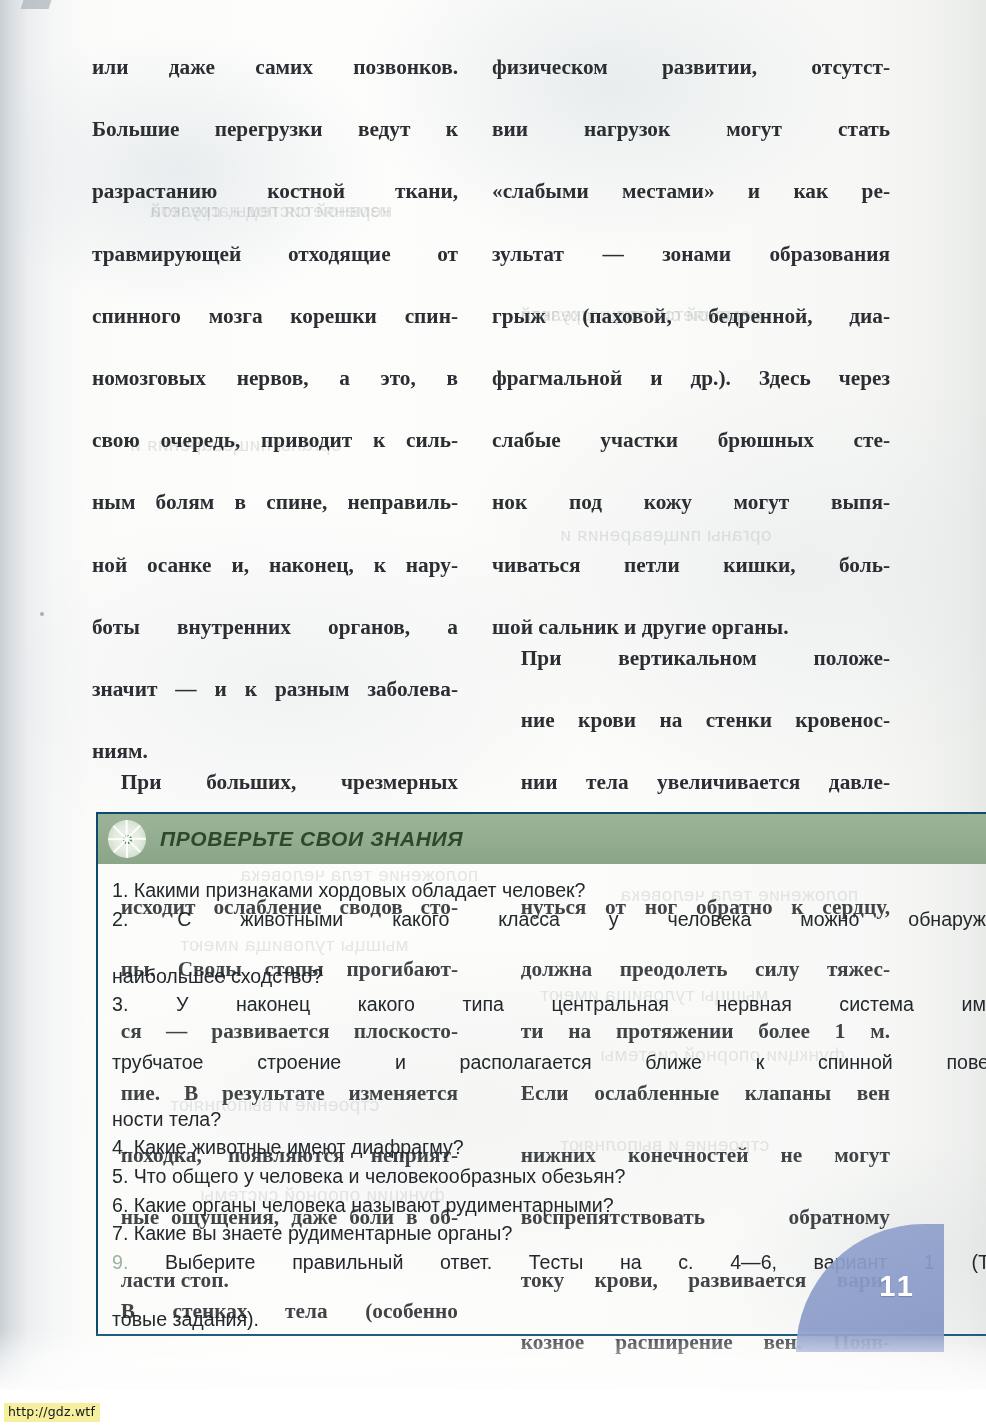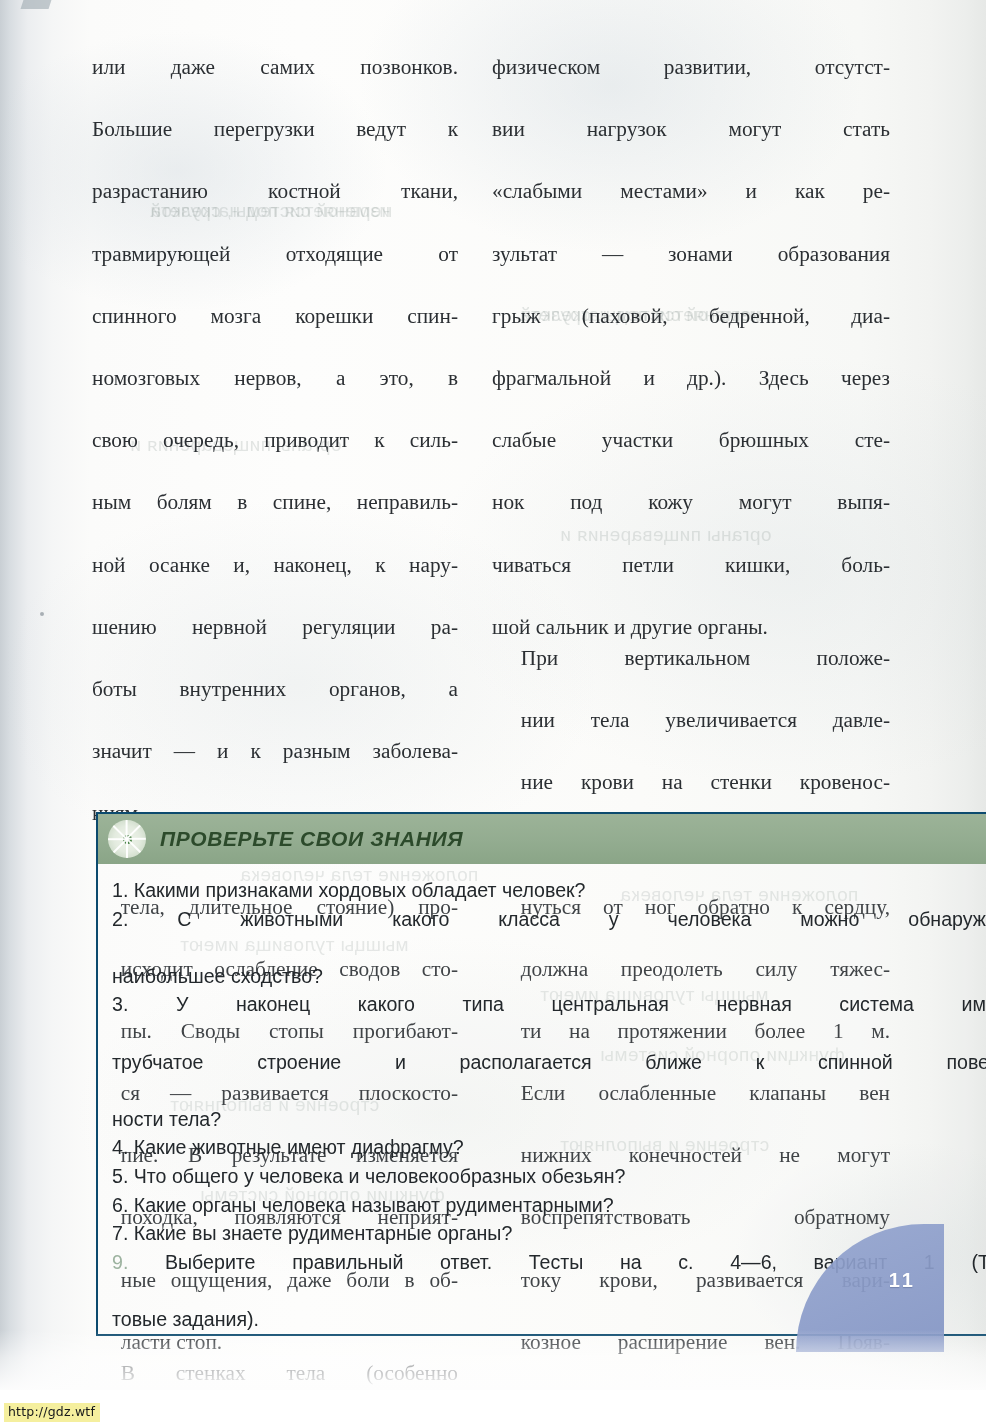--- a/index.html
+++ b/index.html
@@ -53,20 +53,21 @@
     background: linear-gradient(180deg, rgba(255,255,255,0) 0%, rgba(255,255,255,.55) 45%, #fdfdfd 100%);
     pointer-events: none;
   }
 
   
   #columns {
     position: absolute;
     left: 0; top: 0;
     width: 922px;
     height: 790px;
+    font-weight: bold;
   }
   .col {
     position: absolute;
     top: 52px;
     font-family: "Liberation Serif", serif;
     font-size: 21.3px;
     line-height: 31.1px;
     color: #2b2f33;
     text-align: justify;
     text-justify: inter-word;
@@ -177,23 +178,23 @@
     bottom: 76px;
     width: 148px;
     height: 128px;
     background: linear-gradient(160deg, #93a4cf 0%, #8c9dca 45%, #8294c4 100%);
     border-top-left-radius: 148px;
     opacity: .92;
   }
   #page-number {
     position: absolute;
     right: 70px;
-    bottom: 136px;
+    bottom: 125px;
     font-family: "Liberation Sans", sans-serif;
-    font-size: 20px;
+    font-size: 29px;
     font-weight: bold;
     color: #ffffff;
     letter-spacing: 3px;
     text-shadow: 0 1px 1px rgba(90,105,150,.55);
     margin-left: 48px;
   }
 
   
   #watermark {
     position: absolute;
@@ -254,21 +255,20 @@
       <p>
         <span class="just-line">или даже самих позвонков.</span>
         <span class="just-line">Большие перегрузки ведут к</span>
         <span class="just-line">разрастанию костной ткани,</span>
         <span class="just-line">травмирующей отходящие от</span>
         <span class="just-line">спинного мозга корешки спин-</span>
         <span class="just-line">номозговых нервов, а это, в</span>
         <span class="just-line">свою очередь, приводит к силь-</span>
         <span class="just-line">ным болям в спине, неправиль-</span>
         <span class="just-line">ной осанке и, наконец, к нару-</span>
-        <span class="just-line">шению нервной регуляции ра-</span>
         <span class="just-line">боты внутренних органов, а</span>
         <span class="just-line">значит — и к разным заболева-</span>
         <span class="just-line last">ниям.</span>
       </p>
       <p class="indent">
         <span class="just-line" style="text-indent: 1.35em;">При больших, чрезмерных</span>
         <span class="just-line">тела, длительное стояние) про-</span>
         <span class="just-line">исходит ослабление сводов сто-</span>
         <span class="just-line">пы. Своды стопы прогибают-</span>
         <span class="just-line">ся — развивается плоскосто-</span>
@@ -289,22 +289,22 @@
         <span class="just-line">зультат — зонами образования</span>
         <span class="just-line">грыж (паховой, бедренной, диа-</span>
         <span class="just-line">фрагмальной и др.). Здесь через</span>
         <span class="just-line">слабые участки брюшных сте-</span>
         <span class="just-line">нок под кожу могут выпя-</span>
         <span class="just-line">чиваться петли кишки, боль-</span>
         <span class="just-line last">шой сальник и другие органы.</span>
       </p>
       <p class="indent">
         <span class="just-line" style="text-indent: 1.35em;">При вертикальном положе-</span>
+        <span class="just-line">ние крови на стенки кровенос-</span>
         <span class="just-line">нии тела увеличивается давле-</span>
-        <span class="just-line">ние крови на стенки кровенос-</span>
         <span class="just-line">ных сосудов. Кровь, чтобы вер-</span>
         <span class="just-line">нуться от ног обратно к сердцу,</span>
         <span class="just-line">должна преодолеть силу тяжес-</span>
         <span class="just-line">ти на протяжении более 1 м.</span>
         <span class="just-line">Если ослабленные клапаны вен</span>
         <span class="just-line">нижних конечностей не могут</span>
         <span class="just-line">воспрепятствовать обратному</span>
         <span class="just-line">току крови, развивается вари-</span>
         <span class="just-line">козное расширение вен. Появ-</span>
         <span class="just-line">ляются выпячивания в стенках</span>

